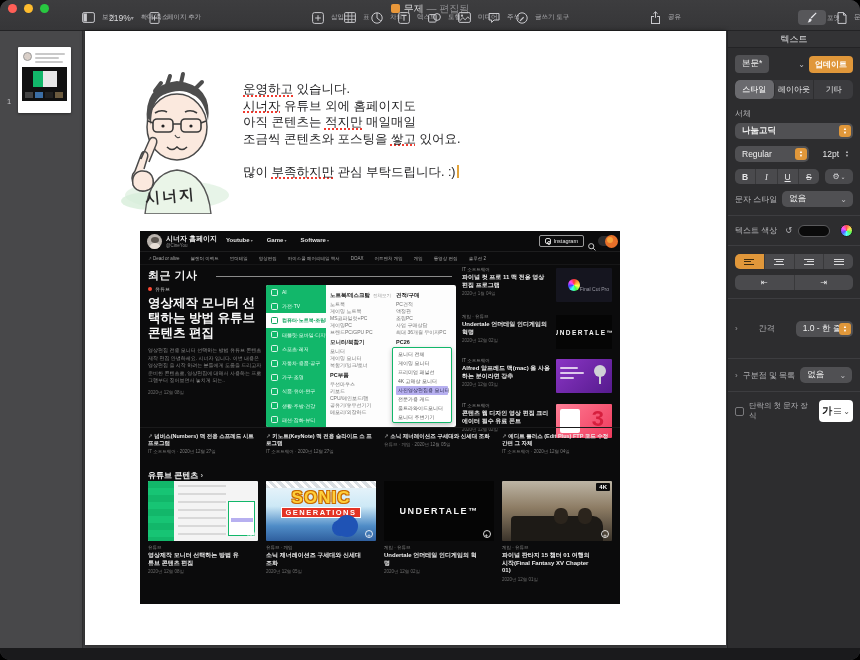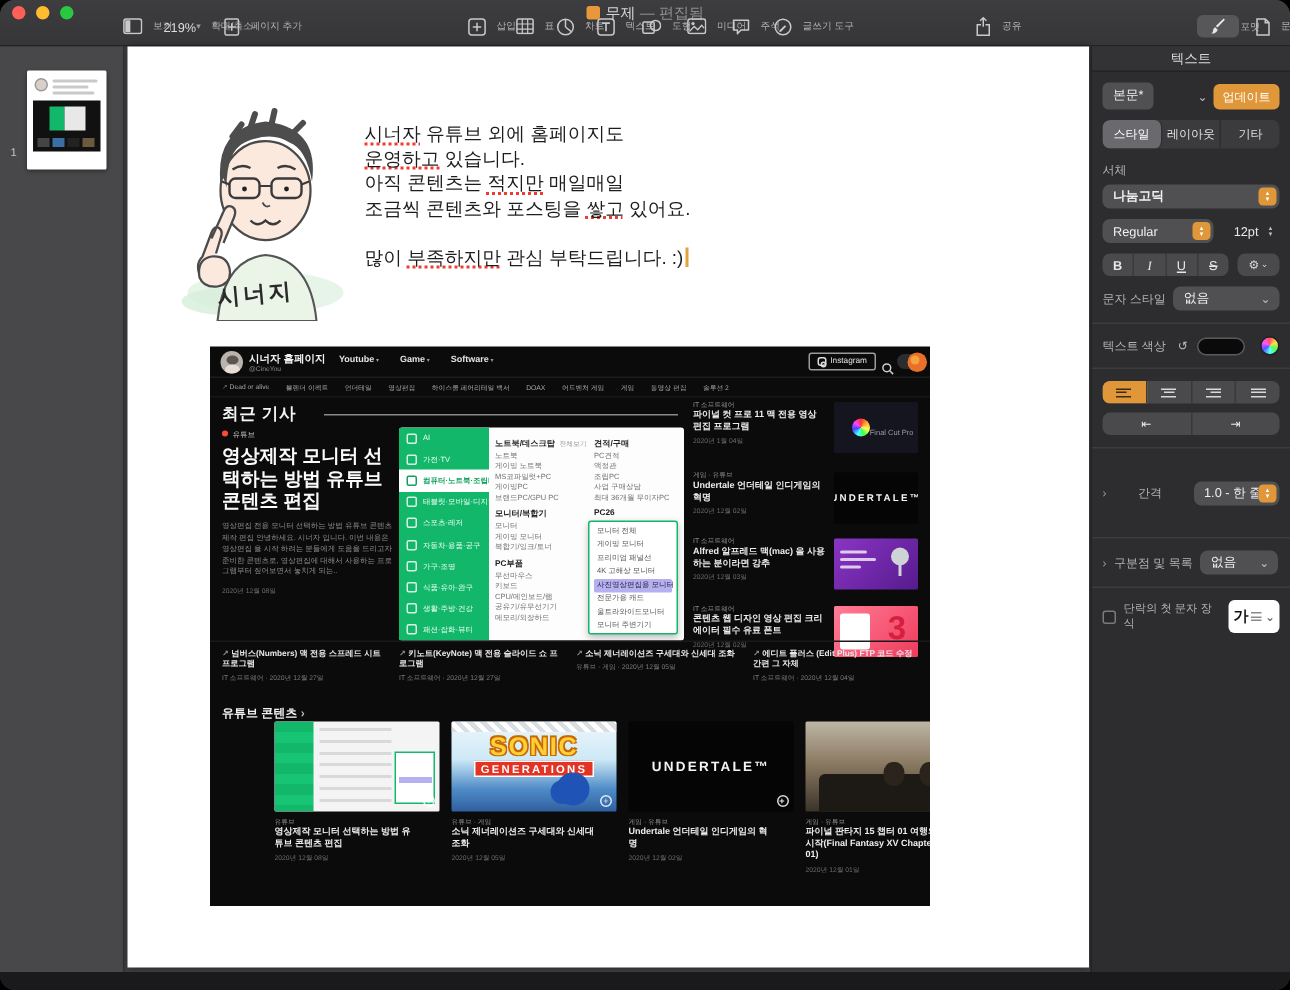--- a/index.html
+++ b/index.html
@@ -131,35 +131,35 @@
   
   #qlinks{position:absolute;left:0;top:196px;width:480px;height:38px;border-top:1px solid #1a1a1b;}
   .ql{position:absolute;top:5px;width:110px;}
   .ql .t{font-size:5.5px;line-height:7px;font-weight:700;color:#e9e9e9;}
   .ql .t::before{content:"↗ ";color:#8e8e8e;}
   .ql .m{margin-top:2px;font-size:4.5px;color:#7b7b7b;}
 
   
   #yt-h{position:absolute;left:8px;top:239px;font-size:8px;font-weight:800;color:#f2f2f2;}
   #yt-h::after{content:" ›";color:#bbb;}
-  .vcard{position:absolute;top:250px;width:95px;margin-left:35px;}
+  .vcard{position:absolute;top:250px;width:95px;}
   .vth{position:relative;width:110px;height:60px;border-radius:1px;overflow:hidden;}
   .vth .zoomo{position:absolute;right:3px;bottom:3px;width:8px;height:8px;border:1px solid rgba(255,255,255,.85);border-radius:50%;color:rgba(255,255,255,.9);font-size:6px;line-height:8px;text-align:center;}
   .vcard .cat{margin-top:4px;font-size:4.5px;color:#8f8f8f;}
   .vcard .t{margin-top:2px;font-size:6px;line-height:7.5px;font-weight:700;color:#ededed;}
   .vcard .d{margin-top:2px;font-size:4.5px;color:#6c6c6c;}
 
   
   #panel{position:absolute;right:0;top:31px;width:133px;height:629px;background:#2d2d2f;border-left:1px solid #222224;}
   #p-head{height:17px;background:#333335;border-bottom:1px solid #232325;display:flex;align-items:center;justify-content:center;font-size:9px;color:#d8d8da;}
   #p-body{padding:7px 7px 0 7px;}
   .prow{display:flex;align-items:center;margin-bottom:7px;position:relative;}
   .chip{background:#505053;border-radius:4px;color:#f0f0f0;font-size:8.5px;padding:3px 7px;}
   .chev{color:#bdbdc0;font-size:8px;margin-left:auto;margin-right:4px;}
-  .update{background:#e0973a;border:none;border-radius:4px;color:#fff;font-size:8px;font-weight:400;padding:3px 6px;}
+  .update{background:#e0973a;border:none;border-radius:4px;color:#fff;font-size:8px;font-weight:700;padding:3px 6px;}
   .tabs{display:flex;background:#3b3b3e;border-radius:5px;overflow:hidden;margin-bottom:9px;}
   .tab{flex:1;text-align:center;font-size:8px;color:#e2e2e4;padding:4px 0;border-right:1px solid #2e2e30;}
   .tab:last-child{border-right:none;}
   .tab.active{background:#6a6a6e;color:#fff;border-radius:5px;}
   .plabel{font-size:8px;color:#b3b3b6;margin-bottom:4px;}
   .select{background:#505053;border-radius:5px;height:16px;display:flex;align-items:center;padding:0 2px 0 7px;color:#f0f0f0;font-size:8.5px;overflow:hidden;}
   .select .val{white-space:nowrap;overflow:hidden;}
   .st{width:12px;height:12px;border-radius:3px;display:flex;flex-direction:column;align-items:center;justify-content:center;margin-left:auto;flex:0 0 auto;}
   .st i{font-style:normal;font-size:4px;line-height:4px;color:#fff;}
   .st.or{background:#e0973a;}
@@ -378,22 +378,22 @@
           <path d="M44,44 q6,-4 12,-1 M74,43 q6,-3 12,1" fill="none" stroke="#3a3a3a" stroke-width="1.6"></path>
           <path d="M64,66 q2,4 5,2" fill="none" stroke="#4a4a4a" stroke-width="1.2"></path>
           <path d="M56,78 q5,5 10,0 q5,5 10,0" fill="none" stroke="#3a3a3a" stroke-width="1.6"></path>
           <path d="M24,118 q-6,-10 0,-16 l6,-16 q2,-5 5,-3 q3,2 1,7 l-3,10 M30,90 l8,-18 q2,-5 6,-3 q3,2 1,7 l-7,17" fill="#fbe9de" stroke="#4a4a4a" stroke-width="1.5"></path>
           <path d="M22,116 q-2,-12 8,-14 q10,-1 12,8 q2,10 -8,12 q-9,1 -12,-6 Z" fill="#fbe9de" stroke="#4a4a4a" stroke-width="1.5"></path>
         </svg>
         <div id="signature">시너지</div>
       </div>
 
       <div id="doc-lines">
+          <div class="doc-line"><span class="miss">운영하고</span><span> 있습니다.</span></div>
           <div class="doc-line"><span class="miss">시너자</span><span> 유튜브 외에 홈페이지도</span></div>
-          <div class="doc-line"><span class="miss">운영하고</span><span> 있습니다.</span></div>
           <div class="doc-line"><span>아직 콘텐츠는 </span><span class="miss">적지만</span><span> 매일매일</span></div>
           <div class="doc-line"><span>조금씩 콘텐츠와 포스팅을 </span><span class="miss">쌓고</span><span> 있어요.</span></div>
           <div class="doc-line empty"></div>
           <div class="doc-line"><span>많이 </span><span class="miss">부족하지만</span><span> 관심 부탁드립니다. :)</span><span class="caret"></span></div>
         </div>
 
       <div id="site">
         <div class="sh">
           <span class="avatar">
               <i></i>

